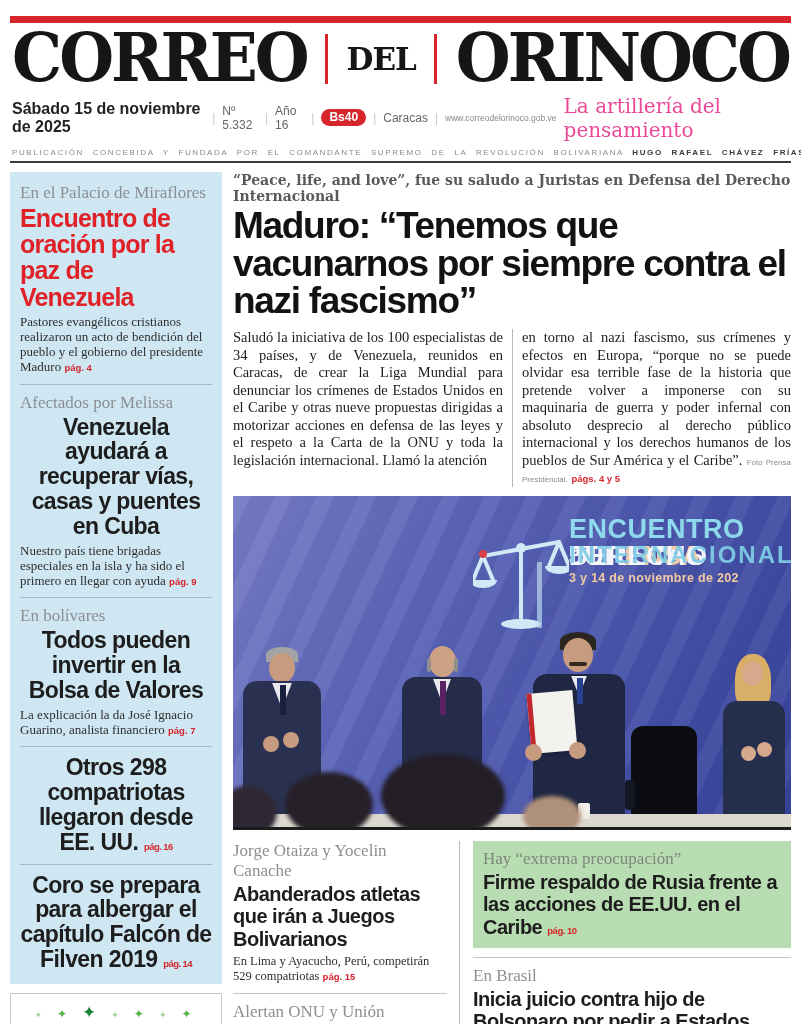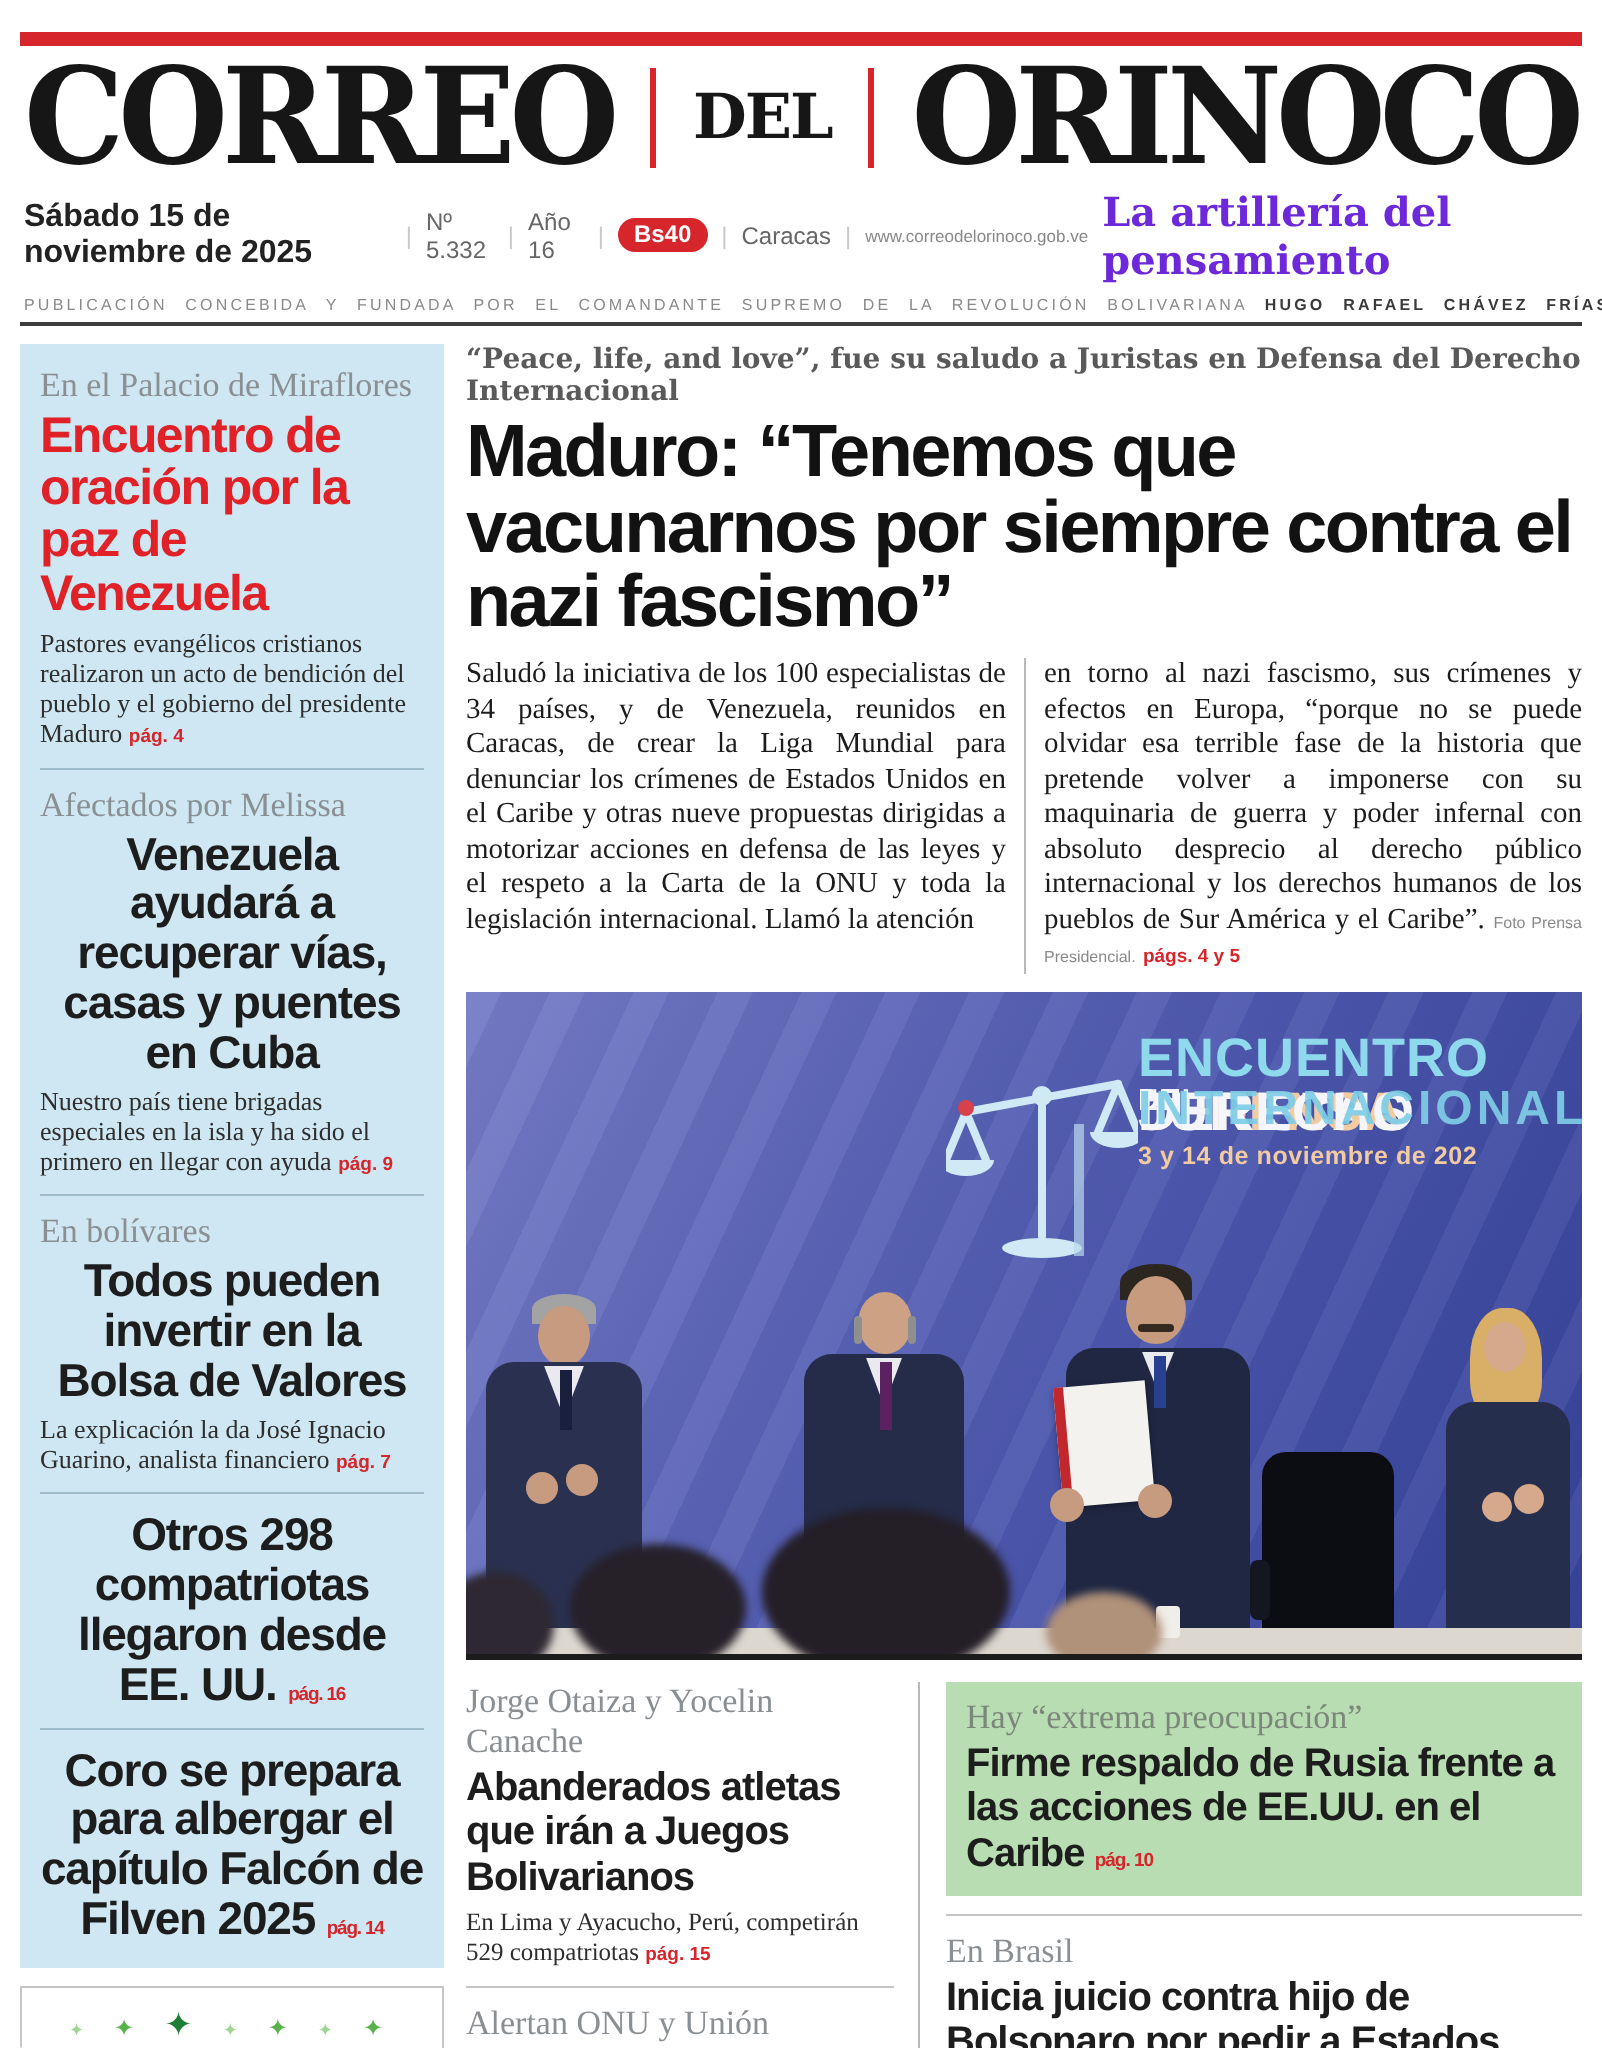--- a/index.html
+++ b/index.html
@@ -14,21 +14,21 @@
   .mast-big { font-family:"DejaVu Serif", serif; font-weight:700; font-size:63px; line-height:0.95;
               letter-spacing:-3px; color:#161616; transform:scaleY(1.06); }
   .mast-sep { width:3px; height:50px; background:#d6252b; margin:0 6px; }
   .mast-small { font-family:"DejaVu Serif", serif; font-weight:700; font-size:31px; color:#161616; letter-spacing:-1px; }
   .dateline { display:flex; align-items:center; gap:7px; padding:3px 2px 5px; font-family:"Liberation Sans", sans-serif; }
   .dl-date { font-weight:bold; font-size:16px; color:#222; }
   .dl-pipe { color:#c9c9c9; font-size:12px; }
   .dl-gray { color:#666; font-size:12px; }
   .dl-badge { background:#d6252b; color:#fff; font-weight:bold; font-size:12px; border-radius:11px; padding:1px 8px 2px; }
   .dl-web { color:#888; font-size:8.5px; }
-  .dl-slogan { margin-left:auto; font-family:"DejaVu Serif", serif; font-weight:700; font-size:20px; color:#6d28d9; }
+  .dl-slogan { margin-left:auto; font-family:"DejaVu Serif", serif; font-weight:400; font-size:20px; color:#ec4899; }
   .founder { font-family:"Liberation Sans", sans-serif; font-size:8px; letter-spacing:1.6px; word-spacing:5px;
              color:#8a8a8a; white-space:nowrap; padding:1px 2px 0; }
   .founder b { color:#3a3a3a; }
   .headrule { border-top:2px solid #3c3c3c; margin-top:4px; }
 
   
   .content { display:flex; gap:11px; margin-top:9px; }
   .sidebar { width:212px; flex:none; }
   .main { flex:1; min-width:0; }
 
@@ -152,21 +152,21 @@
             <div class="deck"><span>La explicación la da José Ignacio Guarino, analista financiero</span> <span class="pageref">pág. 7</span></div>
           </div>
           <div class="sb-sep"></div>
 
           <div>
             <div class="sb-h"><span>Otros 298 compatriotas llegaron desde EE. UU.</span> <span class="pageref">pág. 16</span></div>
           </div>
           <div class="sb-sep"></div>
 
           <div>
-            <div class="sb-h"><span>Coro se prepara para albergar el capítulo Falcón de Filven 2025</span> <span class="pageref">pág. 14</span></div>
+            <div class="sb-h"><span>Coro se prepara para albergar el capítulo Falcón de Filven 2019</span> <span class="pageref">pág. 14</span></div>
           </div>
         </div>
 
         <div class="ad">
           <div class="stars"><span class="lt">✦</span> ✦ <span class="big">✦</span> <span class="lt">✦</span> ✦ <span class="lt">✦</span> ✦</div>
           <div class="ad-title">PREPAREN LA MESA</div>
 
         </div>
       </div>
 

